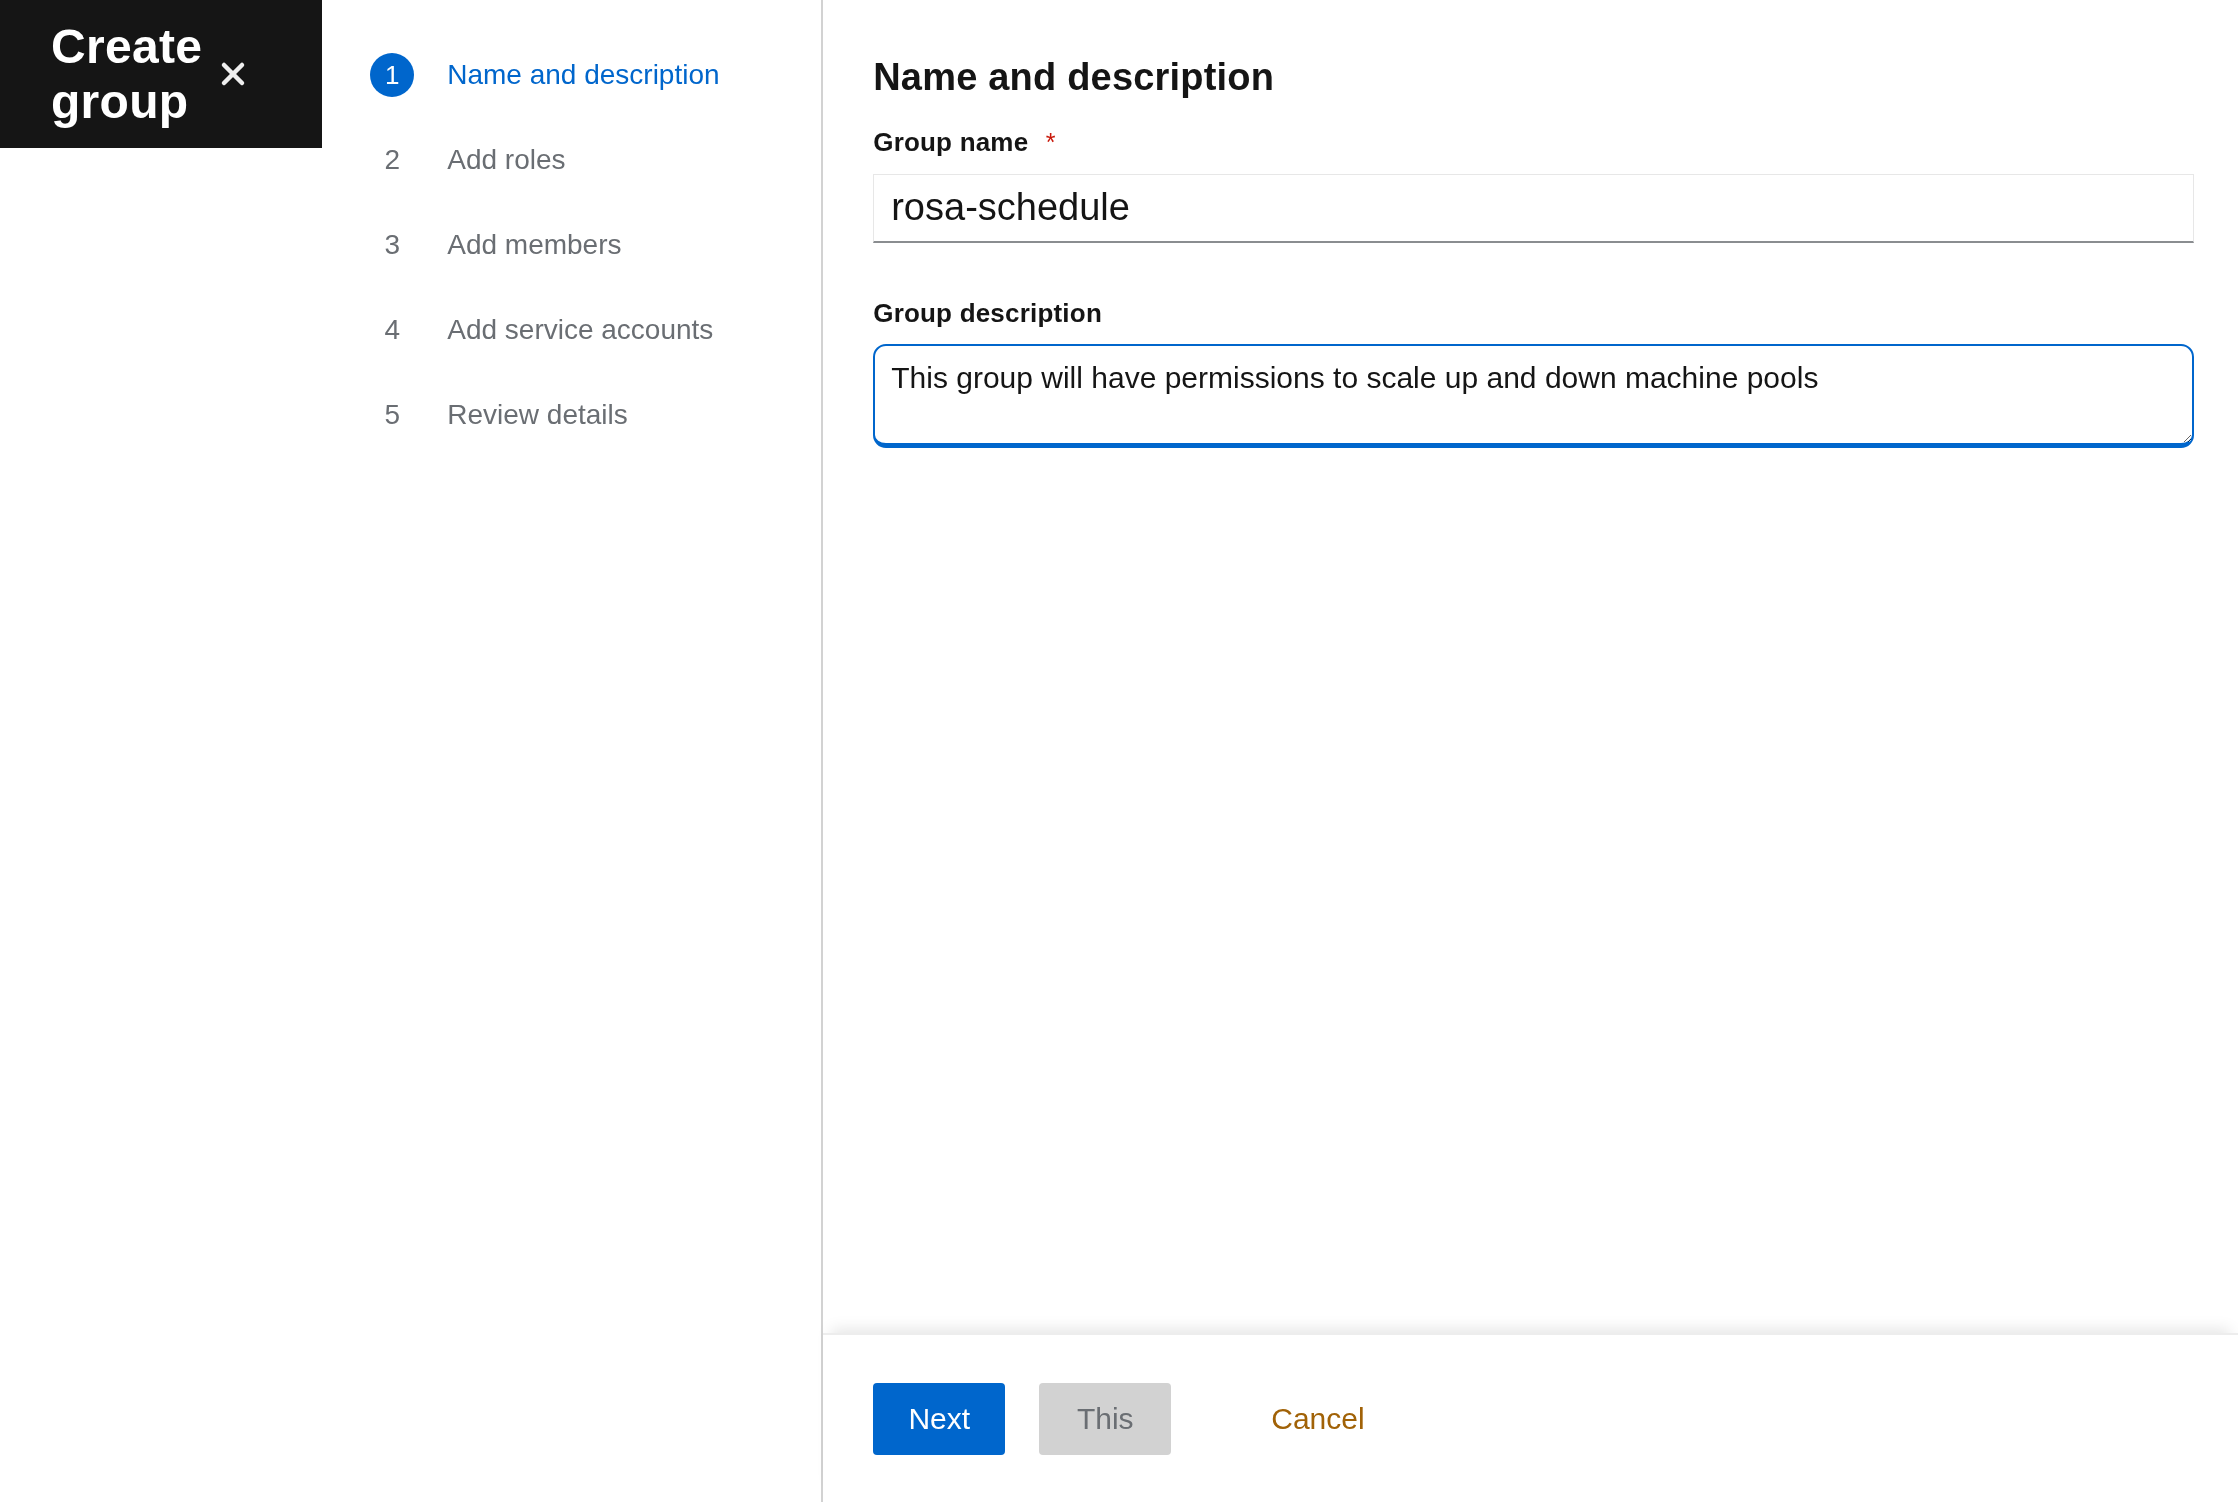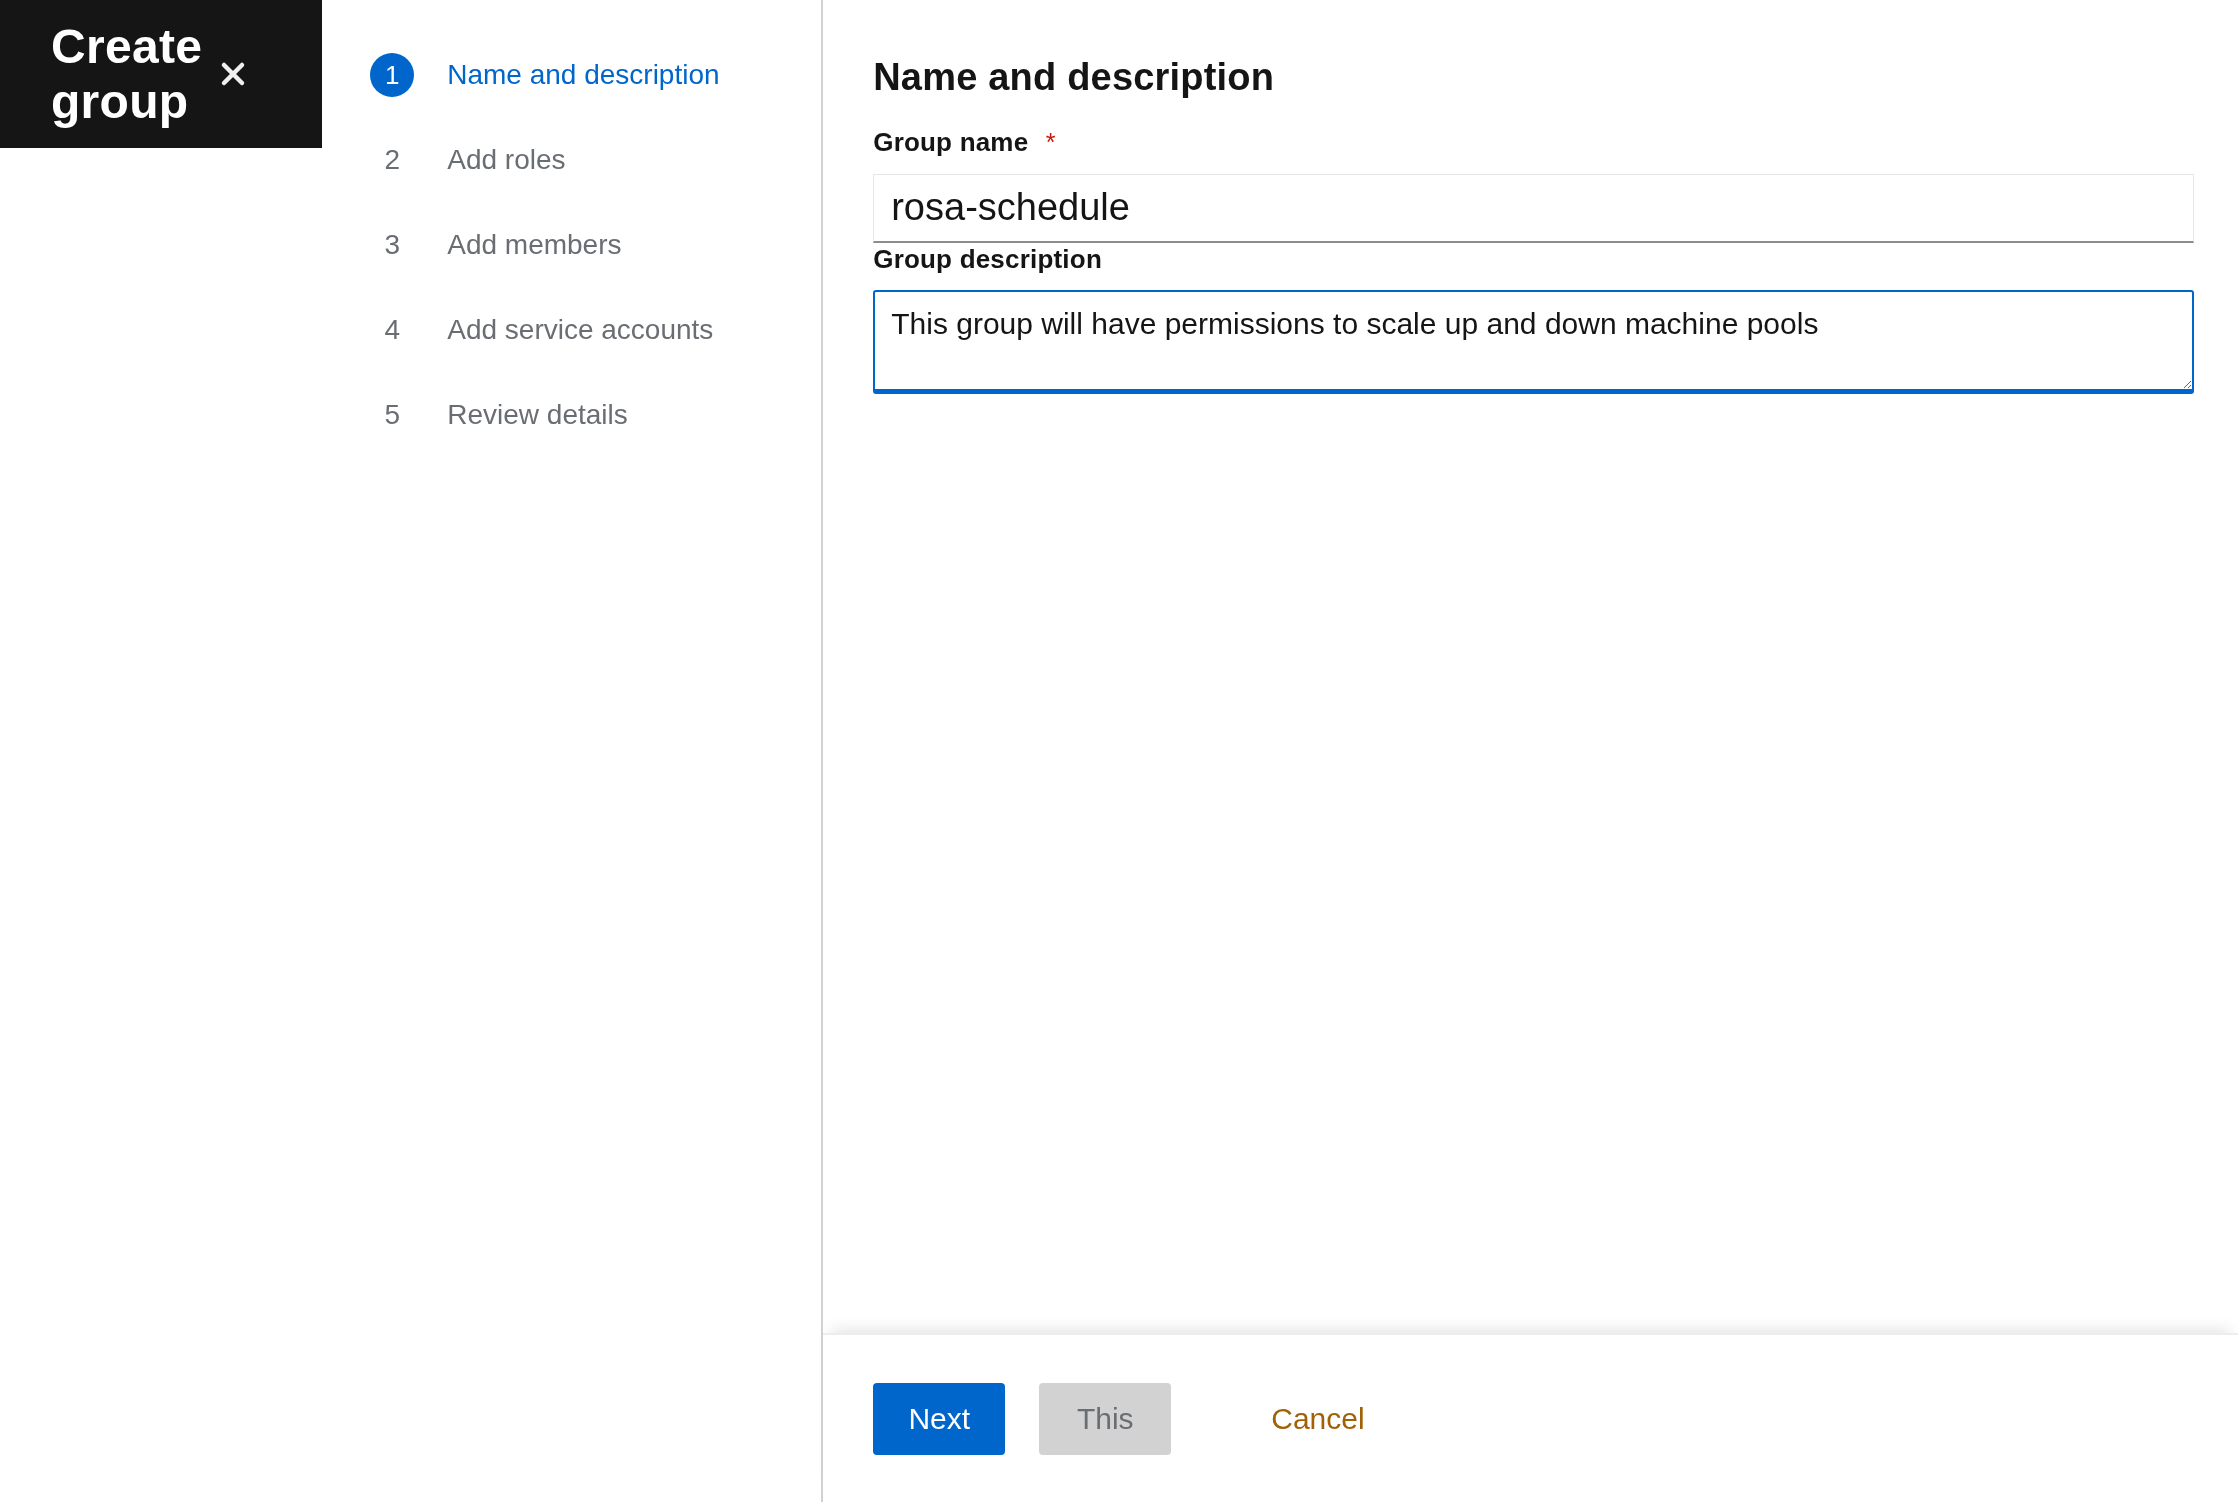--- a/index.html
+++ b/index.html
@@ -109,21 +109,21 @@
     padding: 56px 44px 0 50px;
     overflow: hidden;
   }
   .content-heading {
     margin: 0 0 27px 0;
     font-size: 38px;
     font-weight: 600;
     color: #151515;
     letter-spacing: 0.2px;
   }
-  .form-group + .form-group { }
+  .form-group + .form-group { margin-top: 54px; }
   .form-label {
     display: block;
     font-size: 26px;
     font-weight: 700;
     color: #151515;
     line-height: 1.25;
     margin-bottom: 15px;
     letter-spacing: 0.2px;
   }
   .required-indicator {
@@ -151,21 +151,21 @@
     width: 100%;
     height: 104px;
     padding: 11px 16px;
     font-family: inherit;
     font-size: 30px;
     line-height: 1.4;
     color: #151515;
     background: #ffffff;
     border: 2px solid #0066cc;
     border-bottom-width: 5px;
-    border-radius: 3px;
+    border-radius: 13px;
     outline: none;
     resize: both;
   }
 
   
   .wizard-footer {
     flex: 0 0 169px;
     height: 169px;
     border-top: 2px solid #ededed;
     box-shadow: 0 -12px 14px -8px rgba(0, 0, 0, 0.10);

